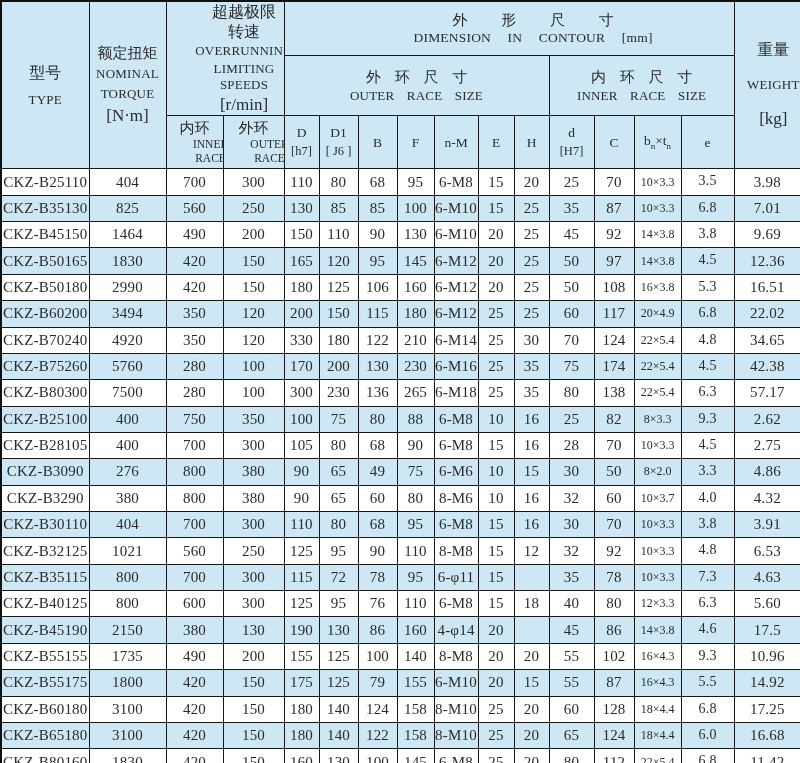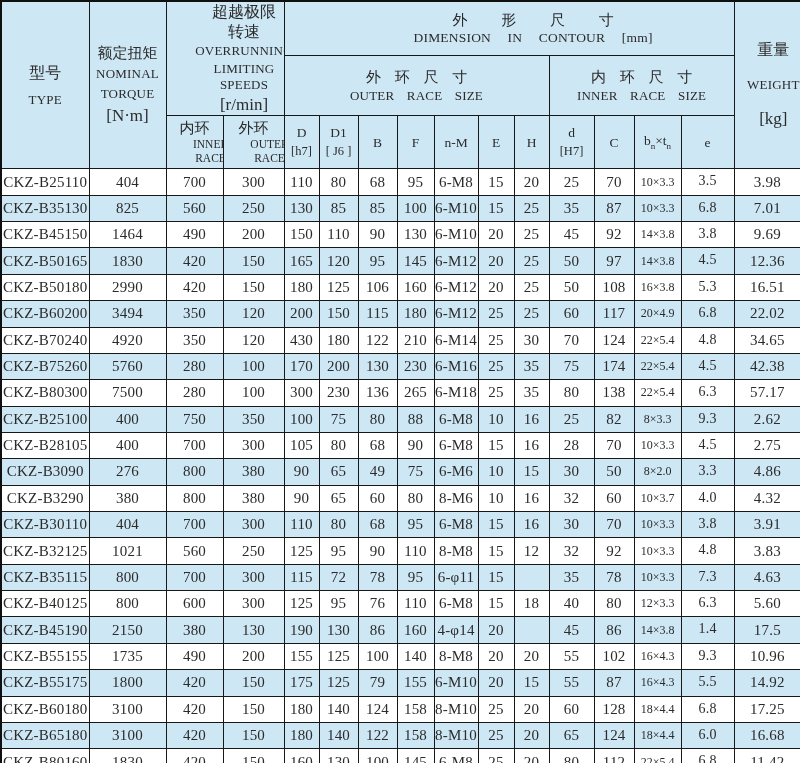--- a/index.html
+++ b/index.html
@@ -281,21 +281,21 @@
           <td data-name="cell-C">117</td>
           <td data-name="cell-bxt">20×4.9</td>
           <td data-name="cell-e">6.8</td>
           <td data-name="cell-weight">22.02</td>
         </tr>
         <tr data-name="table-row">
           <td data-name="cell-type">CKZ-B70240</td>
           <td data-name="cell-torque">4920</td>
           <td data-name="cell-inner-speed">350</td>
           <td data-name="cell-outer-speed">120</td>
-          <td data-name="cell-D">430</td>
+          <td data-name="cell-D">330</td>
           <td data-name="cell-D1">180</td>
           <td data-name="cell-B">122</td>
           <td data-name="cell-F">210</td>
           <td data-name="cell-n-M">6-M14</td>
           <td data-name="cell-E">25</td>
           <td data-name="cell-H">30</td>
           <td data-name="cell-d">70</td>
           <td data-name="cell-C">124</td>
           <td data-name="cell-bxt">22×5.4</td>
           <td data-name="cell-e">4.8</td>
@@ -436,21 +436,21 @@
           <td data-name="cell-D1">95</td>
           <td data-name="cell-B">90</td>
           <td data-name="cell-F">110</td>
           <td data-name="cell-n-M">8-M8</td>
           <td data-name="cell-E">15</td>
           <td data-name="cell-H">12</td>
           <td data-name="cell-d">32</td>
           <td data-name="cell-C">92</td>
           <td data-name="cell-bxt">10×3.3</td>
           <td data-name="cell-e">4.8</td>
-          <td data-name="cell-weight">3.83</td>
+          <td data-name="cell-weight">6.53</td>
         </tr>
         <tr data-name="table-row">
           <td data-name="cell-type">CKZ-B35115</td>
           <td data-name="cell-torque">800</td>
           <td data-name="cell-inner-speed">700</td>
           <td data-name="cell-outer-speed">300</td>
           <td data-name="cell-D">115</td>
           <td data-name="cell-D1">72</td>
           <td data-name="cell-B">78</td>
           <td data-name="cell-F">95</td>
@@ -489,21 +489,21 @@
           <td data-name="cell-D">190</td>
           <td data-name="cell-D1">130</td>
           <td data-name="cell-B">86</td>
           <td data-name="cell-F">160</td>
           <td data-name="cell-n-M">4-φ14</td>
           <td data-name="cell-E">20</td>
           <td data-name="cell-H"></td>
           <td data-name="cell-d">45</td>
           <td data-name="cell-C">86</td>
           <td data-name="cell-bxt">14×3.8</td>
-          <td data-name="cell-e">1.4</td>
+          <td data-name="cell-e">4.6</td>
           <td data-name="cell-weight">17.5</td>
         </tr>
         <tr data-name="table-row">
           <td data-name="cell-type">CKZ-B55155</td>
           <td data-name="cell-torque">1735</td>
           <td data-name="cell-inner-speed">490</td>
           <td data-name="cell-outer-speed">200</td>
           <td data-name="cell-D">155</td>
           <td data-name="cell-D1">125</td>
           <td data-name="cell-B">100</td>

